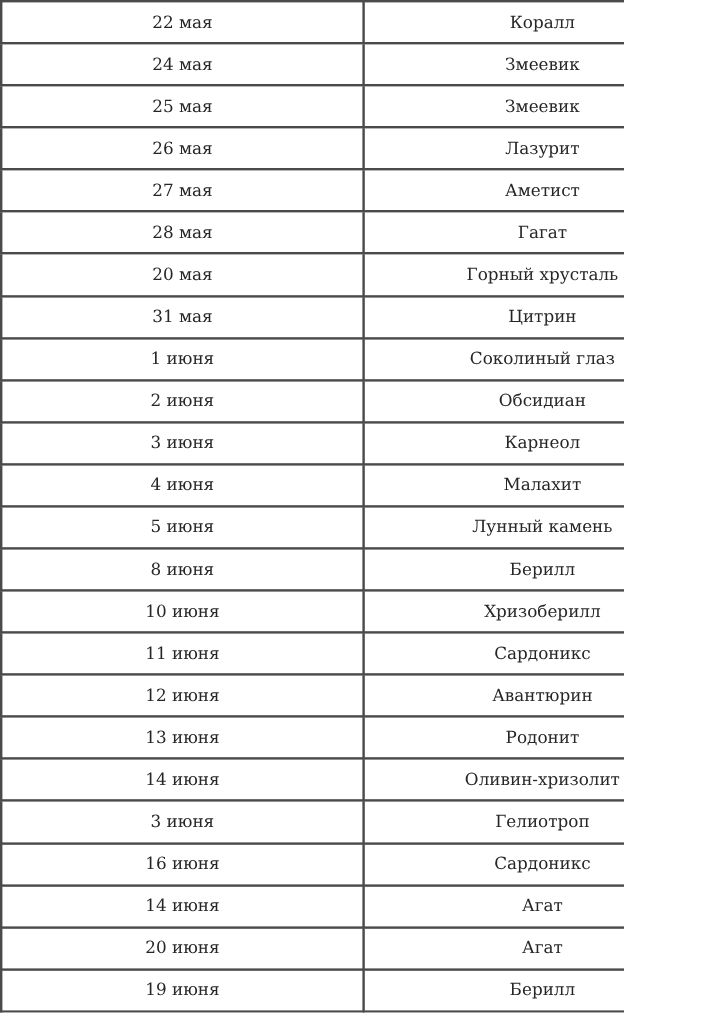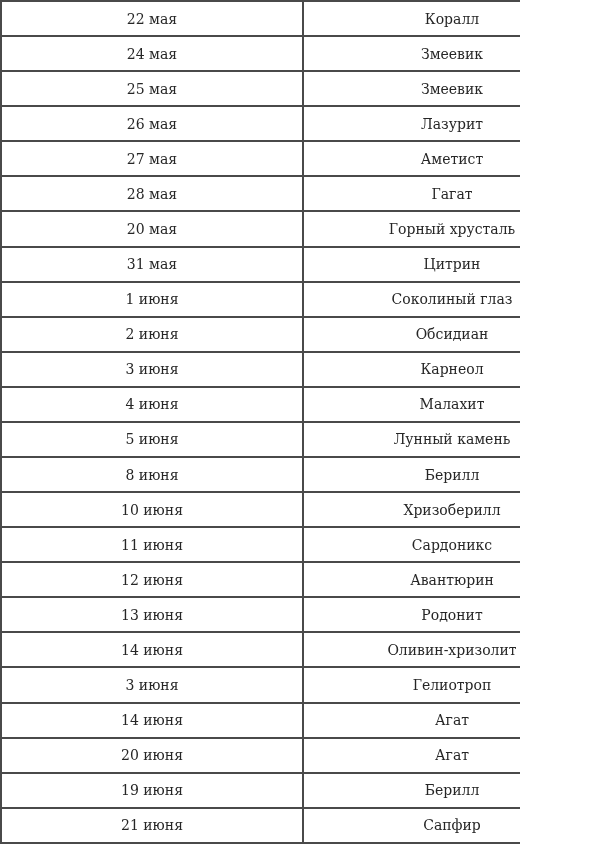--- a/index.html
+++ b/index.html
@@ -118,30 +118,30 @@
         </tr>
         <tr>
           <td>14 июня</td>
           <td>Оливин-хризолит</td>
         </tr>
         <tr>
           <td>3 июня</td>
           <td>Гелиотроп</td>
         </tr>
         <tr>
+          <td>16 июня</td>
+          <td>Сардоникс</td>
+        </tr>
+        <tr>
           <td>14 июня</td>
           <td>Агат</td>
         </tr>
         <tr>
           <td>20 июня</td>
           <td>Агат</td>
         </tr>
         <tr>
           <td>19 июня</td>
           <td>Берилл</td>
         </tr>
-        <tr>
-          <td>21 июня</td>
-          <td>Сапфир</td>
-        </tr>
       </tbody>
   </table>
 </div>
 
 </body></html>

